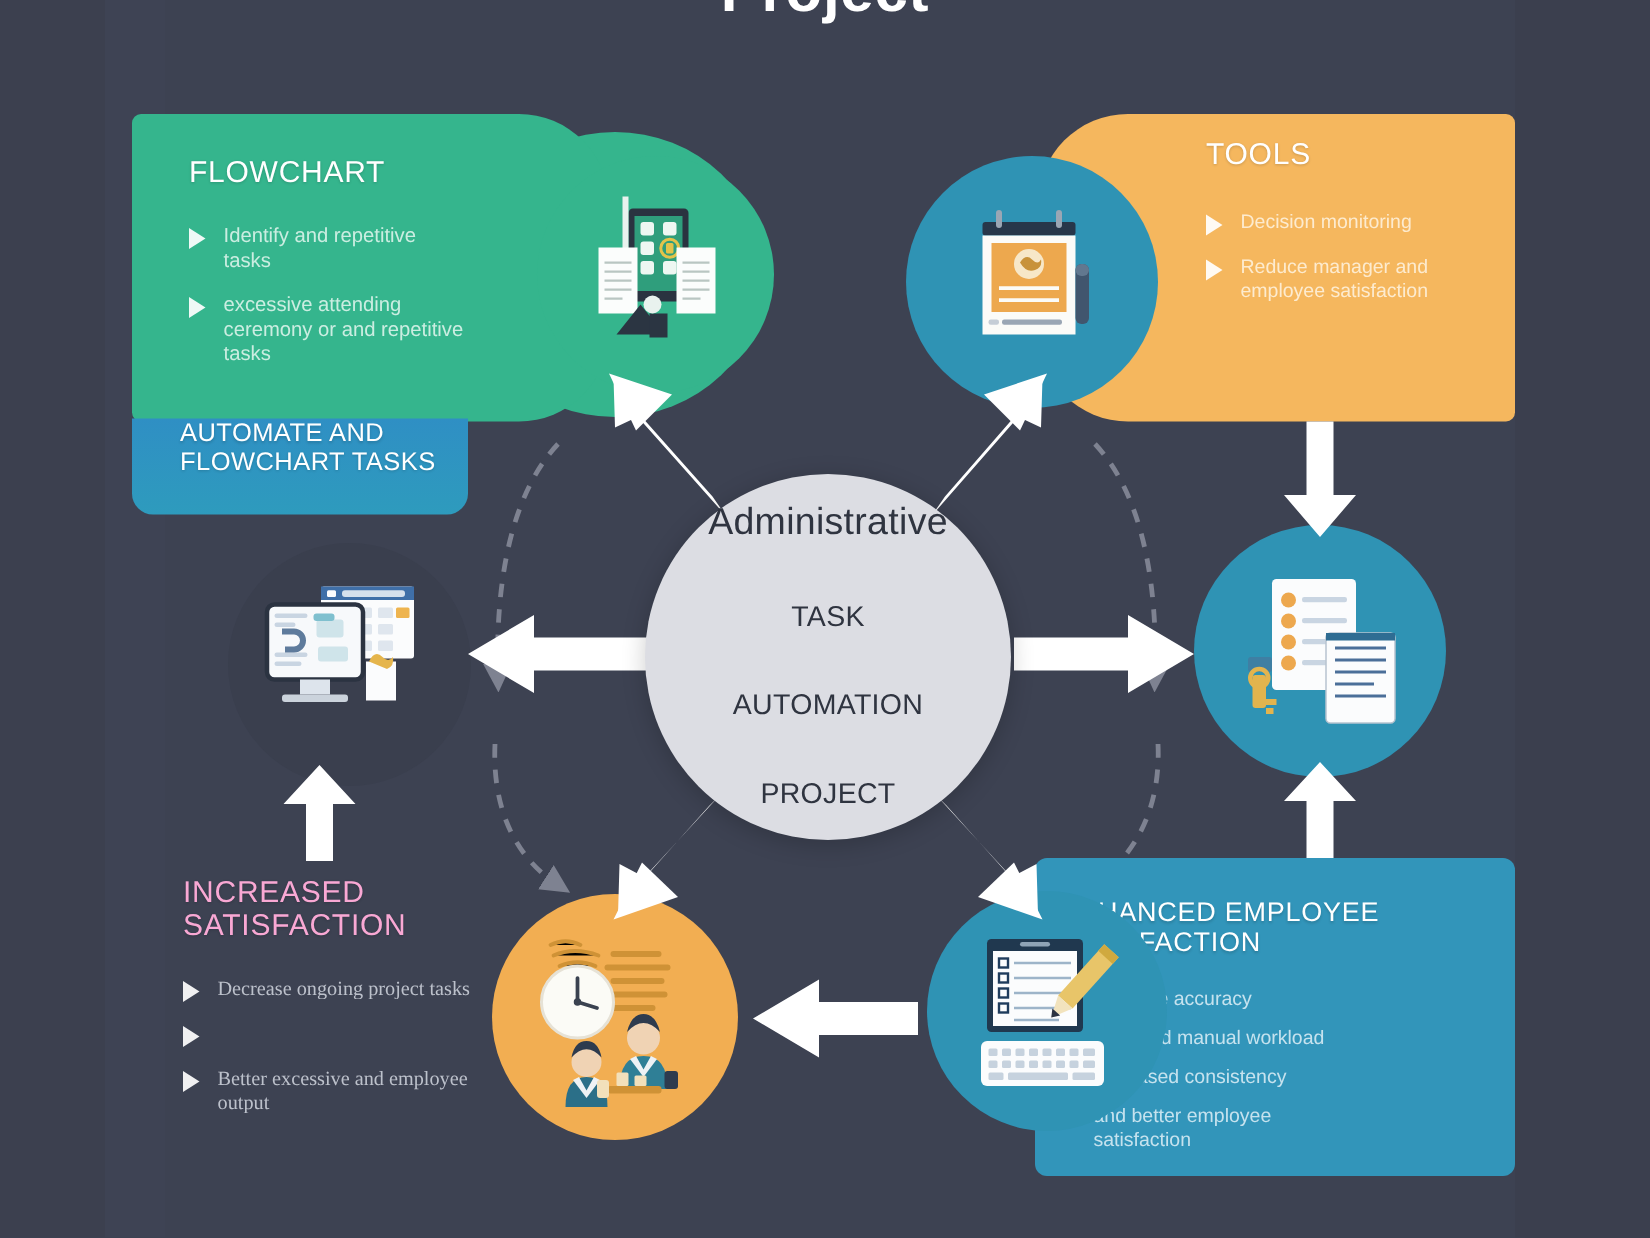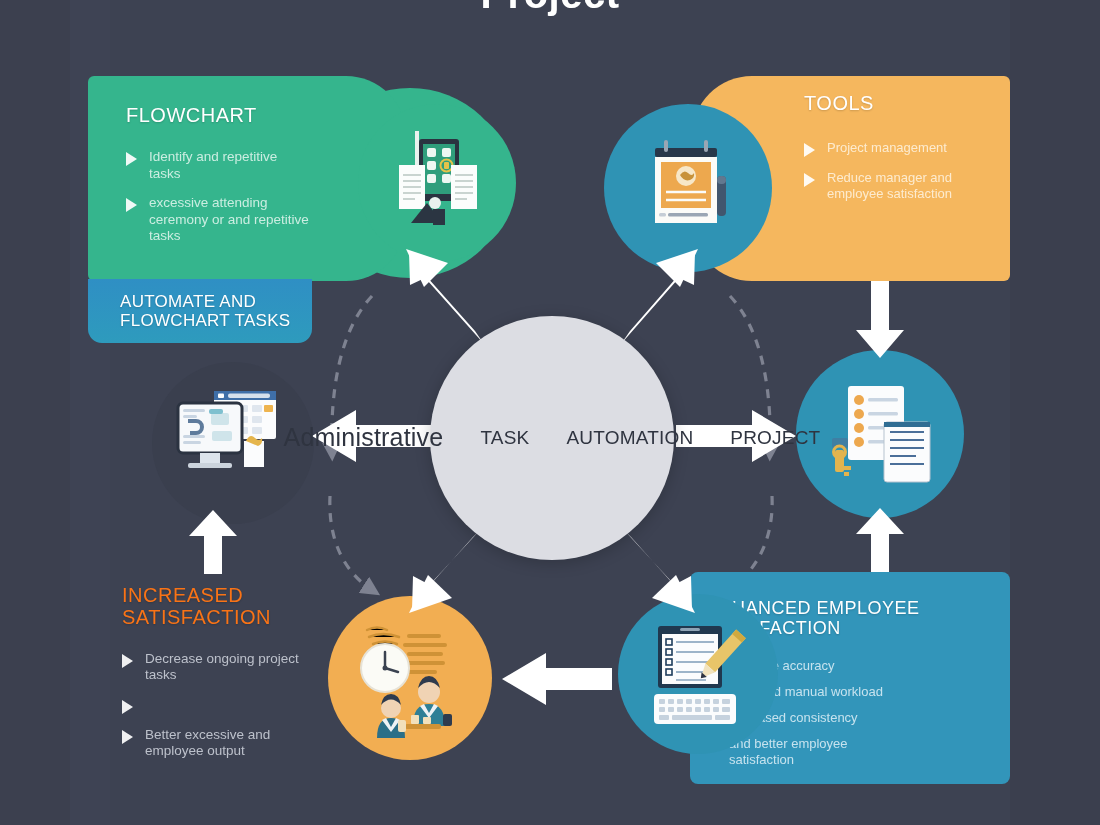--- a/index.html
+++ b/index.html
@@ -55,55 +55,55 @@
   .green-blob{
     position:absolute;left:310px;top:88px;width:200px;height:190px;
     background:#35b58d;border-radius:50%;z-index:2;
   }
 
   
   #banner-automate{
     left:88px;top:279px;width:224px;height:64px;
     background:linear-gradient(180deg,#2f8fc4 0%,#2e9bbd 100%);
     border-radius:0 0 14px 14px;
-    display:flex;align-items:center;
+    display:flex;align-items:flex-start;
   }
   #banner-automate .title{
     color:#fff;font-size:17px;margin-left:32px;letter-spacing:.3px;
   }
 
   
   #panel-tools{
     right:90px;top:76px;width:318px;height:205px;
     background:#f5b75e;border-radius:60px 6px 6px 60px;
   }
   #panel-tools .title{color:#ffffff;font-size:20px;margin:16px 0 0 0;padding-left:112px;}
   #panel-tools .bullets{margin:26px 0 0 112px;width:180px;color:#fff7e8;font-size:13px;}
 
   
   #panel-productivity{
     left:100px;top:584px;width:300px;height:200px;
   }
-  #panel-productivity .title{color:#f97316;font-size:20px;margin:0 0 0 22px;}
-  #panel-productivity .bullets{margin:22px 0 12px 22px;width:200px;color:#d9dde6;font-size:13.5px;}
+  #panel-productivity .title{color:#f9a8d4;font-size:20px;margin:0 0 0 22px;}
+  #panel-productivity .bullets{margin:22px 0 12px 22px;width:200px;color:#d9dde6;font-size:13.5px;font-family:Liberation Serif, serif;}
 
   
   #panel-satisfaction{
     right:90px;top:572px;width:320px;height:212px;
     background:#3295ba;border-radius:8px;
   }
   #panel-satisfaction .title{color:#ffffff;font-size:18px;margin:26px 0 0 0;padding-left:16px;}
   #panel-satisfaction .bullets{margin:20px 0 0 16px;width:210px;color:#e7f4fa;font-size:13px;}
   #panel-satisfaction .bullets li{margin-bottom:9px;}
 
   
   #center-hub{
     position:absolute;left:430px;top:316px;width:244px;height:244px;
     background:#dcdde3;border-radius:50%;z-index:6;
-    display:flex;align-items:center;justify-content:center;
+    display:flex;flex-direction:column;align-items:center;justify-content:center;
     box-shadow:0 3px 16px rgba(0,0,0,.2);
     gap:37px;
   }
   #center-hub .l{
     color:#2f3440;font-size:19px;line-height:1.18;text-align:center;
     letter-spacing:.2px;white-space:nowrap;
   }
   #center-hub .l1{font-size:25px;}
 
   
@@ -201,21 +201,21 @@
       <div>AUTOMATE AND</div>
       <div>FLOWCHART TASKS</div>
     </div>
   </div>
 
   <div class="panel" id="panel-tools">
     <div class="title">TOOLS</div>
     <ul class="bullets">
       <li>
         <span class="tri"></span>
-        <span class="txt">Project management</span>
+        <span class="txt">Decision monitoring</span>
       </li>
       <li>
         <span class="tri"></span>
         <span class="txt">Reduce manager and employee satisfaction</span>
       </li>
     </ul>
   </div>
 
   <div class="panel" id="panel-productivity">
     <div class="title">

